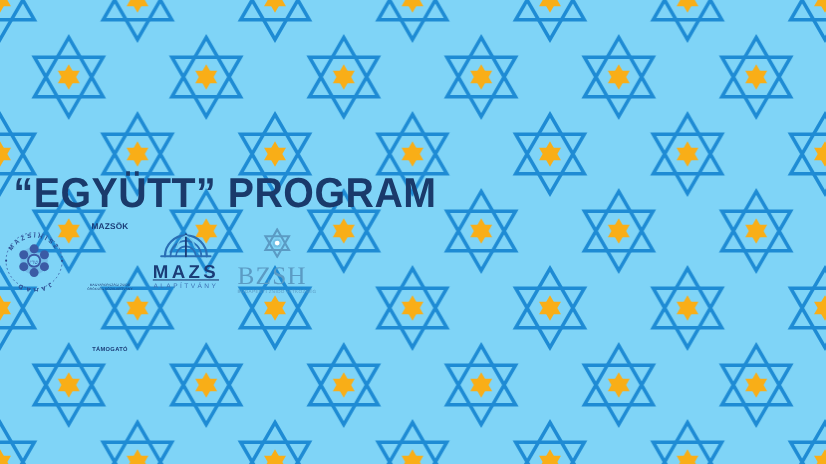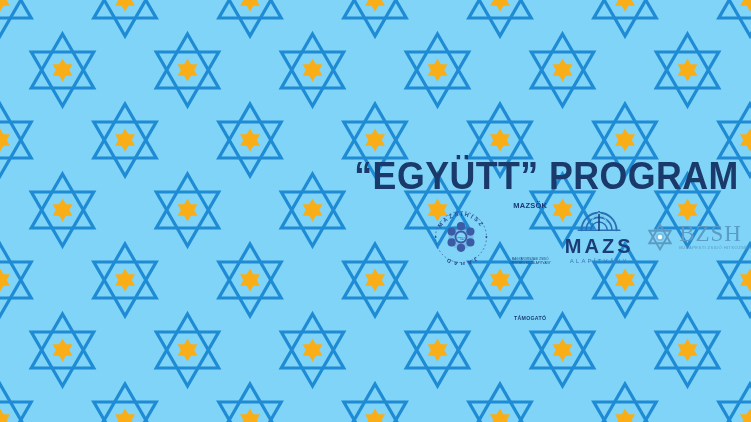--- a/index.html
+++ b/index.html
@@ -20,21 +20,21 @@
     inset: 0;
     width: 100%;
     height: 100%;
     display: block;
   }
   #content {
     position: absolute;
     inset: 0;
     display: flex;
     flex-direction: column;
-    align-items: flex-end;
+    align-items: flex-start;
     justify-content: center;
   }
   #program-title {
     font-family: "Liberation Sans", sans-serif;
     font-weight: bold;
     font-size: 38px;
     letter-spacing: 0.5px;
     color: #1A3A6B;
     margin: 0 0 14px 0;
     transform: scaleX(0.94);
@@ -76,35 +76,35 @@
     font-size: 5.2px; font-weight: bold; color: #1B3C77;
     letter-spacing: 0.3px; margin-top: 2px;
   }
   
   .mazs-wrap {
     width: 62px; height: 54px;
     display: flex; flex-direction: column;
     align-items: center; justify-content: center;
   }
   .mazs-name {
-    font-size: 20px; font-weight: bold; color: #1B3C77;
-    letter-spacing: 3px; line-height: 1; margin-top: 2px;
+    font-size: 17px; font-weight: bold; color: #1B3C77;
+    letter-spacing: 3px; line-height: 1; margin-top: 2px; text-decoration: underline;
   }
   .mazs-sub {
     font-size: 6px; color: #3E74B5; letter-spacing: 2.2px;
     margin-top: 2px; line-height: 1;
   }
   
   .orzse-text {
     font-size: 25px; font-weight: bold; color: #1A3A6B;
     letter-spacing: 0.5px; transform: scaleX(0.93);
     line-height: 1;
   }
   
-  .bzsh-wrap { display: flex; align-items: center; gap: 5px; }
+  .bzsh-wrap { display: flex; align-items: center; gap: 5px; flex-direction: column; }
   .bzsh-textcol { display: flex; flex-direction: column; }
   .bzsh-name {
     font-family: "Liberation Serif", serif;
     font-size: 23px; color: #5B9BC4; letter-spacing: 1px;
     line-height: 0.95;
   }
   .bzsh-sub {
     font-size: 4.2px; color: #5B9BC4; letter-spacing: 0.35px;
     line-height: 1; margin-top: 1px;
   }

